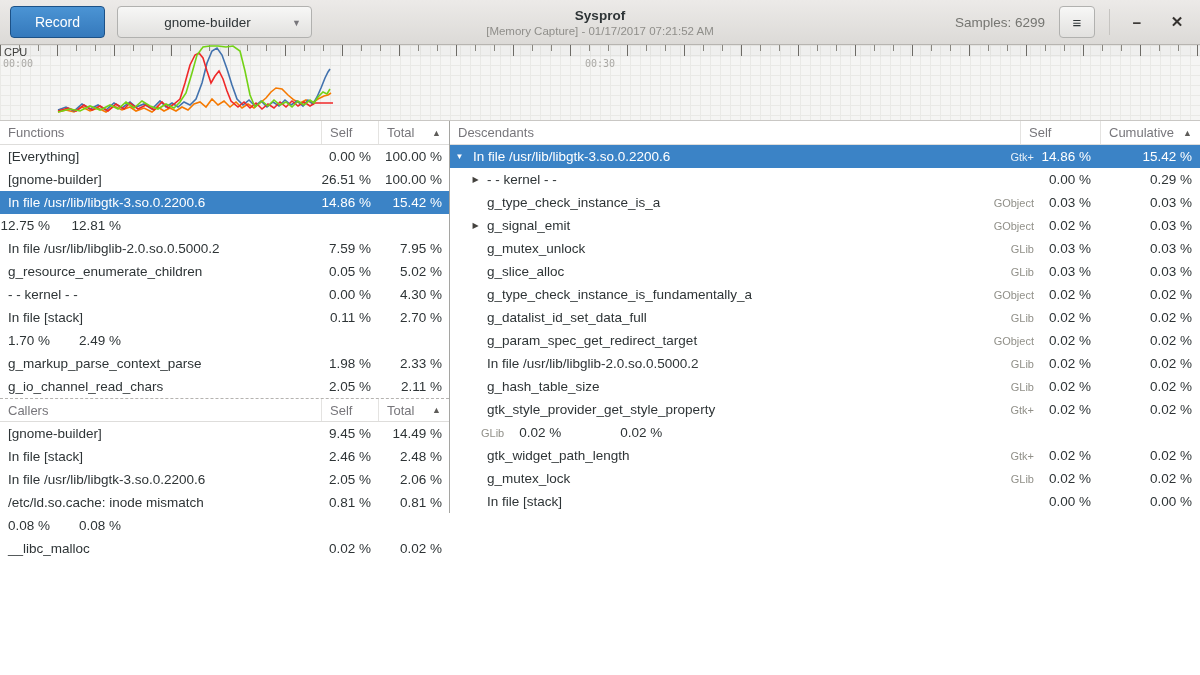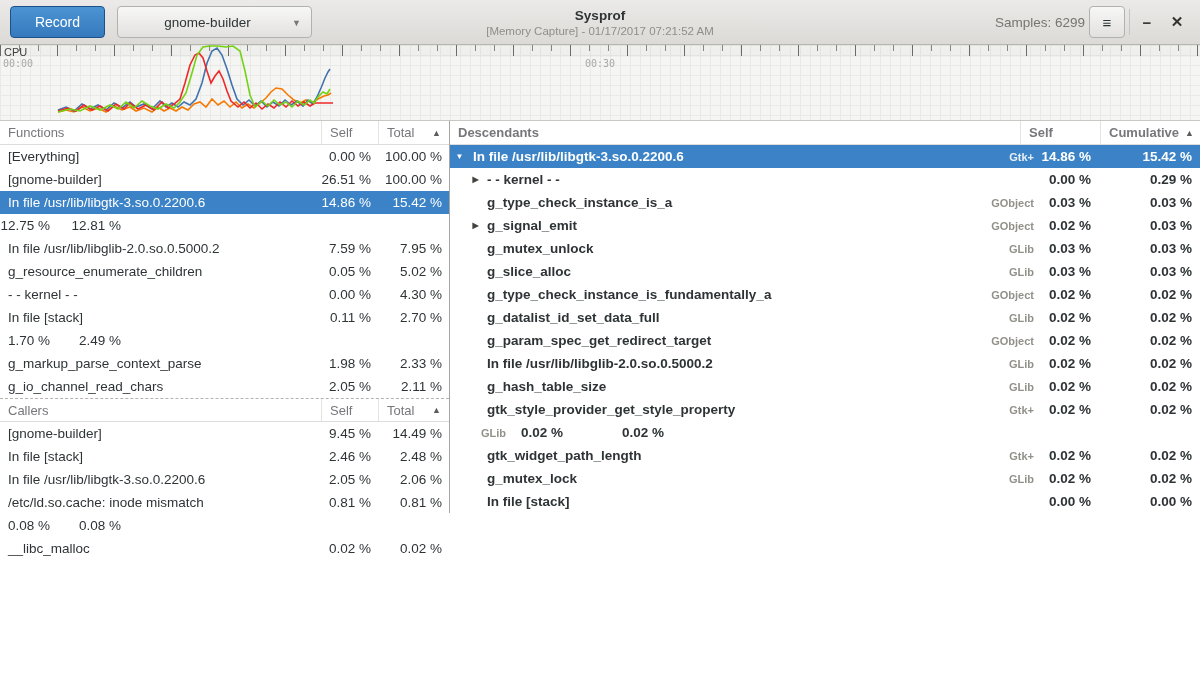--- a/index.html
+++ b/index.html
@@ -14,21 +14,21 @@
   .hb-left { display:flex; align-items:center; gap:12px; }
   .btn { height:32px; border-radius:4px; border:1px solid #b1b1af; background:linear-gradient(#f7f7f6,#e2e1df);
     display:inline-flex; align-items:center; justify-content:center; font-size:13.5px; color:#2e3436; cursor:pointer; }
   .record-btn { width:95px; background:linear-gradient(#4b94d4,#3579bc); border:1px solid #1c5187; color:#ffffff; font-size:14px; }
   .proc-btn { width:195px; position:relative; padding-right:14px; }
   .proc-caret { position:absolute; right:10px; top:11px; font-size:9px; color:#77767b; }
   .titlebox { position:absolute; left:0; right:0; top:0; height:45px; display:flex; flex-direction:column;
     align-items:center; justify-content:center; pointer-events:none; }
   .hb-title { font-weight:700; font-size:13.5px; color:#2e3436; line-height:16px; }
   .hb-subtitle { font-size:11.5px; color:#8f8e8a; line-height:14px; }
-  .hb-right { margin-left:auto; display:flex; align-items:center; gap:4px; }
+  .hb-right { margin-left:auto; display:flex; align-items:center; gap:14px; }
   .samples { color:#757571; font-size:13.5px; }
   .menu-btn { width:36px; font-size:15px; font-weight:700; letter-spacing:0; }
   .hb-sep { width:1px; height:26px; background:#c6c4c1; }
   .winctl { width:26px; height:26px; display:flex; align-items:center; justify-content:center;
     color:#35322f; font-size:15px; font-weight:700; cursor:pointer; }
 
   
   .graph { height:76px; flex:0 0 76px; position:relative; border-bottom:1px solid #c9c7c4;
     background:#f5f5f4;
     background-image:
@@ -41,21 +41,21 @@
   .ruler::after { content:""; position:absolute; left:0; top:0; width:100%; height:11px;
     background:repeating-linear-gradient(90deg,#6d6b66 0 1px,transparent 1px 57px); }
   .cpu-label { position:absolute; left:4px; top:1px; font-size:11px; color:#3d3d3b; z-index:3; }
   .time-label { position:absolute; top:13px; font-size:10px; color:#aaa8a4; font-family:"DejaVu Sans Mono",monospace; z-index:3; }
   .t0 { left:3px; } .t30 { left:585px; }
   .graph svg { position:absolute; left:0; top:0; width:1200px; height:75px; z-index:2; }
 
   
   .panes { flex:1; display:flex; min-height:0; }
   .left-pane { width:450px; flex:0 0 450px; border-right:1px solid #a5a5a2; background:#fff; display:flex; flex-direction:column; }
-  .right-pane { flex:1; background:#fff; display:flex; flex-direction:column;font-weight:bold; }
+  .right-pane { flex:1; background:#fff; display:flex; flex-direction:column; }
 
   .thead { height:24px; flex:0 0 24px; display:flex; align-items:flex-end; background:#ffffff;
     border-bottom:1px solid #dedddb; color:#77767b; font-size:13px; }
   .thead.dashed-top { border-top:1px dashed #b5b3b0; }
   .hcell { height:100%; display:flex; align-items:center; padding:0 8px; }
   .hname { flex:1; min-width:0; }
   .hnum { border-left:1px solid #e4e3e1; }
   .hself-l { width:57px; } .htotal-l { width:71px; }
   .hself-r { width:60px; } .hcum-r { width:100px;margin-left:20px; }
   .sort { margin-left:auto; font-size:9px; color:#5e5c59; padding-left:6px; }

